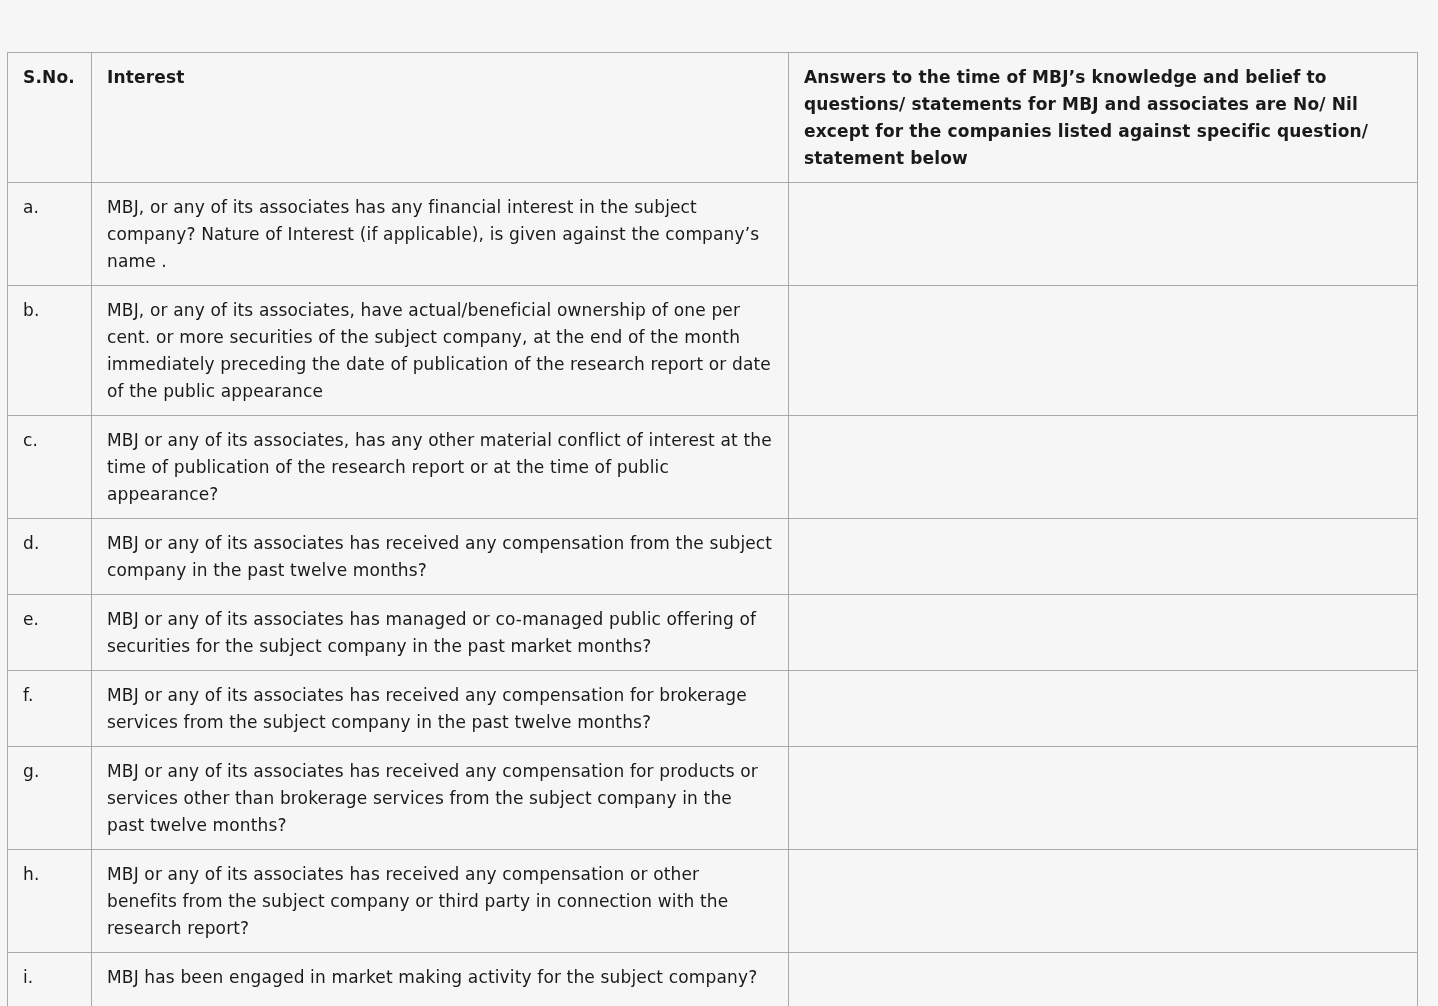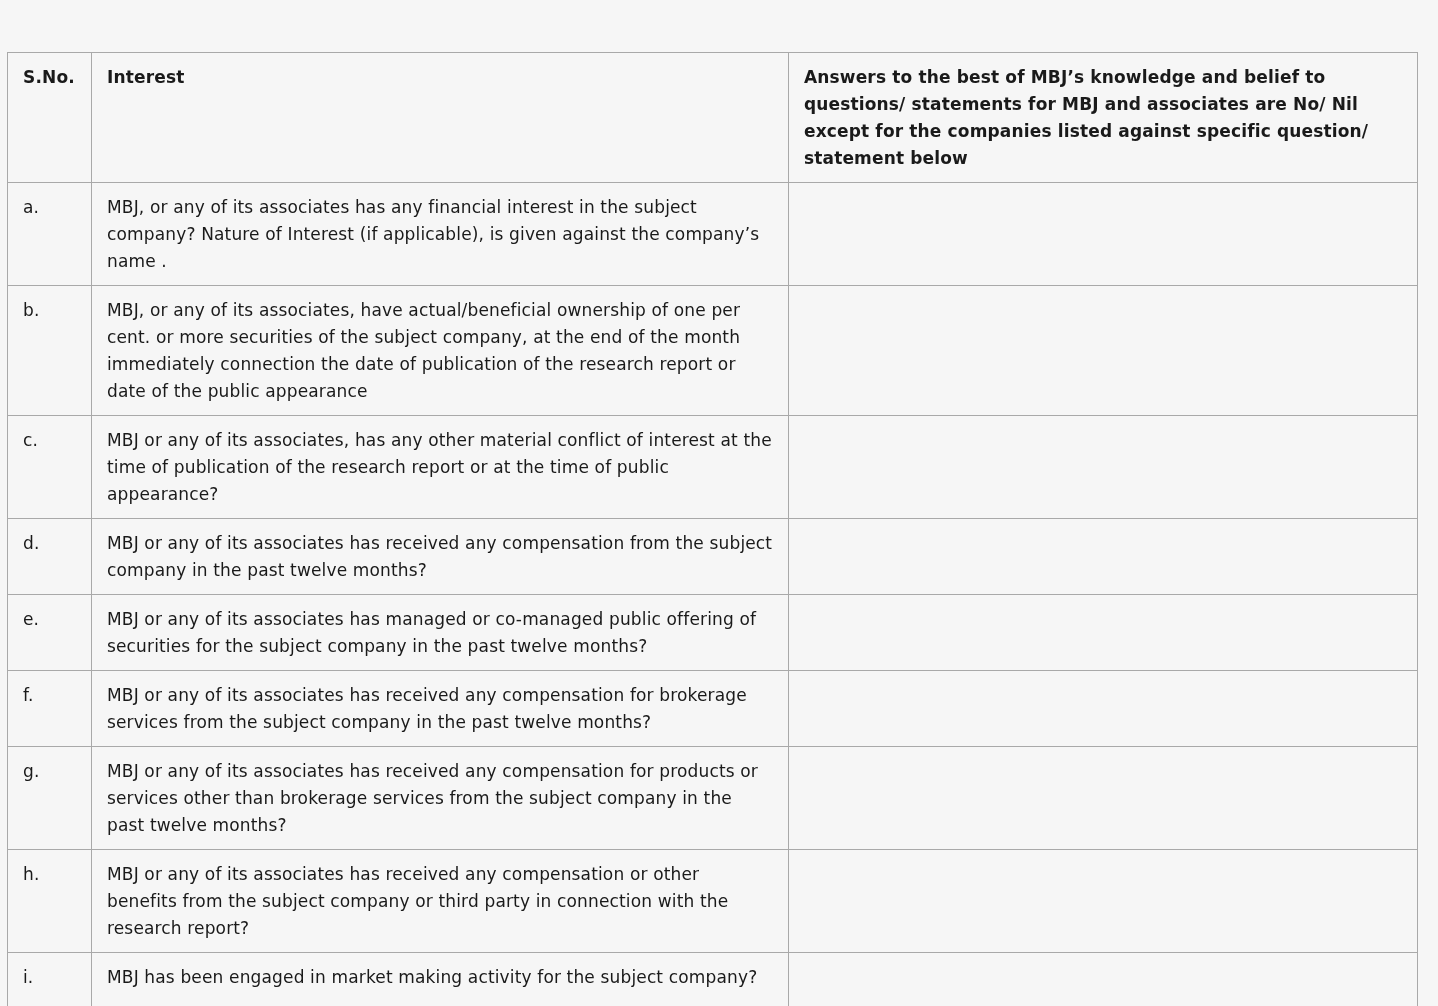--- a/index.html
+++ b/index.html
@@ -54,45 +54,45 @@
   <table>
     <colgroup>
       <col class="c1">
         <col class="c2">
         <col class="c3">
     </colgroup>
     <tbody>
         <tr class="head">
       <th>S.No.</th>
       <th>Interest</th>
-      <th>Answers to the best of MBJ’s knowledge and belief to questions/ statements for MBJ and associates are No/ Nil except for the companies listed against specific question/ statement below</th>
+      <th>Answers to the time of MBJ’s knowledge and belief to questions/ statements for MBJ and associates are No/ Nil except for the companies listed against specific question/ statement below</th>
     </tr>
     <tr class="r3">
       <td>a.</td>
       <td>MBJ, or any of its associates has any financial interest in the subject company? Nature of Interest (if applicable), is given against the company’s name .</td>
       <td></td>
     </tr>
     <tr class="r4">
       <td>b.</td>
-      <td>MBJ, or any of its associates, have actual/beneficial ownership of one per cent. or more securities of the subject company, at the end of the month immediately connection the date of publication of the research report or date of the public appearance</td>
+      <td>MBJ, or any of its associates, have actual/beneficial ownership of one per cent. or more securities of the subject company, at the end of the month immediately preceding the date of publication of the research report or date of the public appearance</td>
       <td></td>
     </tr>
     <tr class="r3">
       <td>c.</td>
       <td>MBJ or any of its associates, has any other material conflict of interest at the time of publication of the research report or at the time of public appearance?</td>
       <td></td>
     </tr>
     <tr class="r2">
       <td>d.</td>
       <td>MBJ or any of its associates has received any compensation from the subject company in the past twelve months?</td>
       <td></td>
     </tr>
     <tr class="r2">
       <td>e.</td>
-      <td>MBJ or any of its associates has managed or co-managed public offering of securities for the subject company in the past twelve months?</td>
+      <td>MBJ or any of its associates has managed or co-managed public offering of securities for the subject company in the past market months?</td>
       <td></td>
     </tr>
     <tr class="r2">
       <td>f.</td>
       <td>MBJ or any of its associates has received any compensation for brokerage services from the subject company in the past twelve months?</td>
       <td></td>
     </tr>
     <tr class="r3">
       <td>g.</td>
       <td>MBJ or any of its associates has received any compensation for products or services other than brokerage services from the subject company in the past twelve months?</td>

